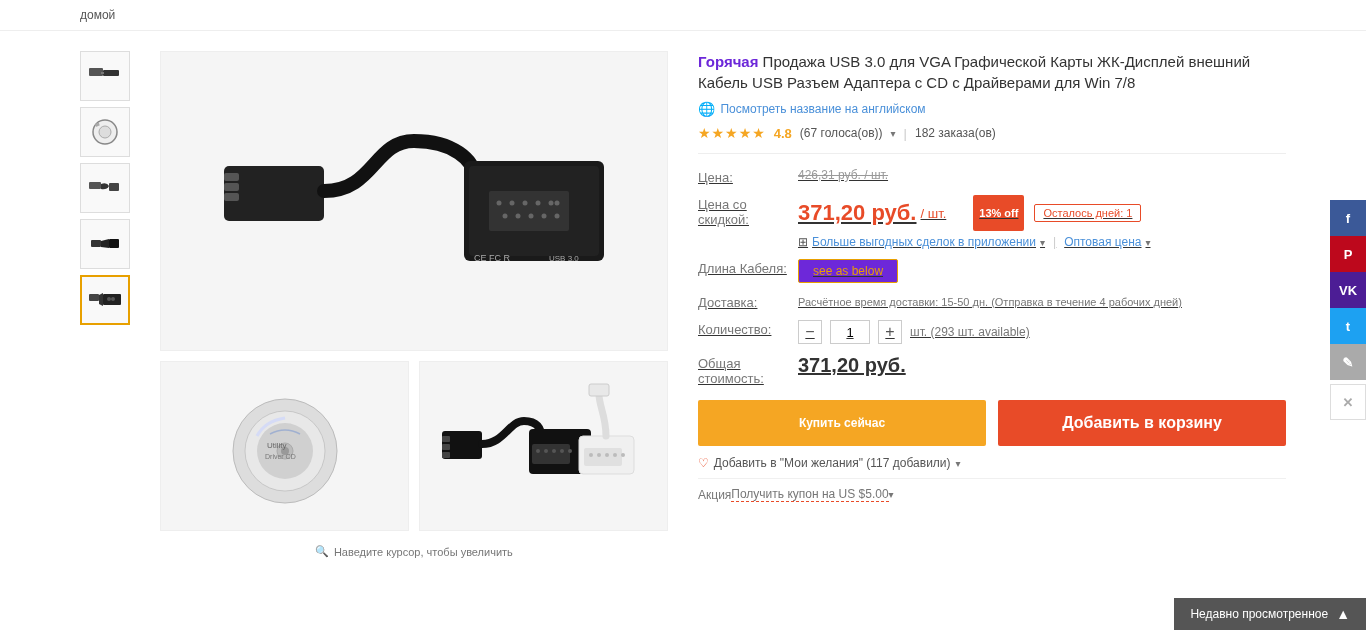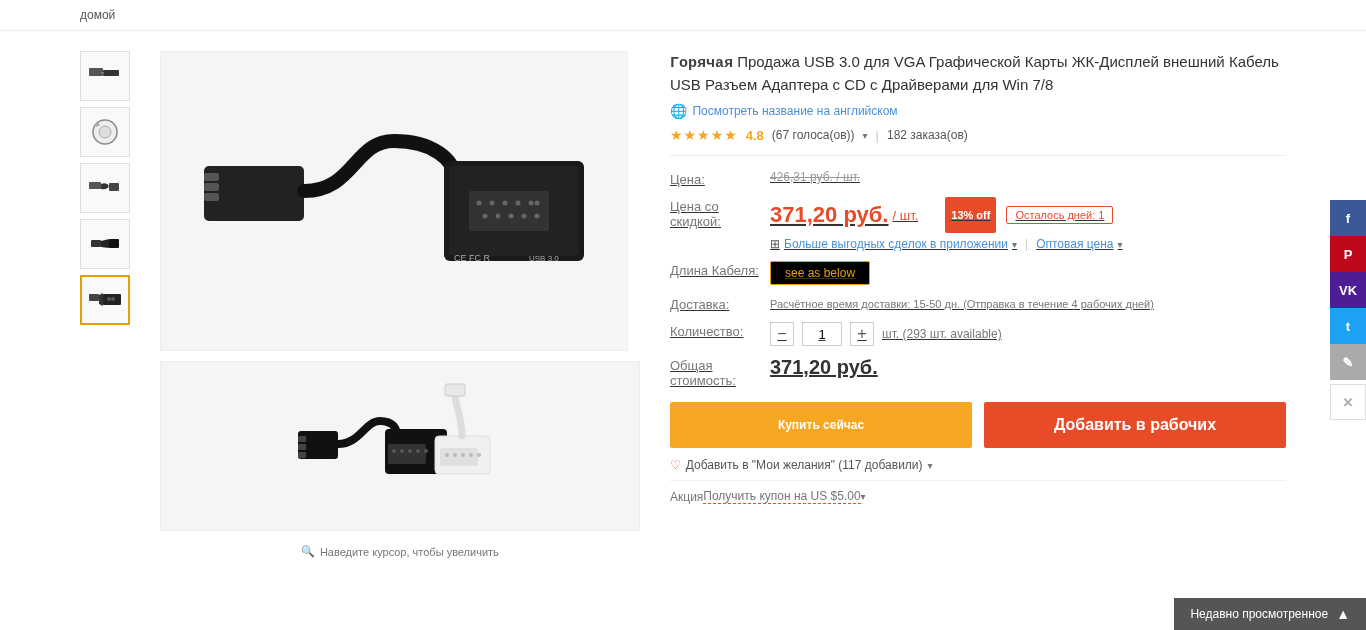--- a/index.html
+++ b/index.html
@@ -11,29 +11,29 @@
     .main-content { display: flex; padding: 20px 80px; gap: 30px; }
 
     
     .thumbnails { display: flex; flex-direction: column; gap: 6px; width: 50px; }
     .thumb { width: 50px; height: 50px; border: 1px solid #ddd; display: flex; align-items: center; justify-content: center; cursor: pointer; background: #f9f9f9; }
     .thumb.active { border: 2px solid #e8a000; }
     .thumb svg { width: 36px; height: 36px; }
 
     
     .main-image-container { flex: 0 0 480px; display: flex; flex-direction: column; gap: 10px; }
-    .main-image { width: 468px; height: 300px; display: flex; align-items: center; justify-content: center; background: #f5f5f5; border: 1px solid #eee; }
+    .main-image { width: 508px; height: 300px; display: flex; align-items: center; justify-content: center; background: #f5f5f5; border: 1px solid #eee; }
     .sub-images { display: flex; gap: 10px; }
     .sub-image { flex: 1; height: 170px; display: flex; align-items: center; justify-content: center; background: #f5f5f5; border: 1px solid #eee; }
     .magnify-hint { text-align: center; font-size: 11px; color: #777; margin-top: 4px; display: flex; align-items: center; justify-content: center; gap: 5px; }
 
     
     .product-info { flex: 1; }
     .product-title { font-size: 15px; color: #333; line-height: 1.4; margin-bottom: 8px; }
-    .product-title .hot-label { color: #404040; font-weight: bold; font-family: Liberation Mono, monospace; }
+    .product-title .hot-label { color: #6d28d9; font-weight: bold; }
     .translate-link { display: flex; align-items: center; gap: 5px; color: #4a90d9; font-size: 12px; margin-bottom: 8px; cursor: pointer; }
     .translate-icon { color: #4a90d9; font-size: 14px; }
 
     .rating-row { display: flex; align-items: center; gap: 8px; margin-bottom: 14px; padding-bottom: 12px; border-bottom: 1px solid #eee; }
     .stars { color: #f5a623; font-size: 14px; letter-spacing: 1px; }
     .rating-num { color: #f5a623; font-weight: bold; font-size: 13px; }
     .rating-count { color: #555; font-size: 12px; }
     .orders-count { color: #555; font-size: 12px; }
     .separator { color: #ccc; }
 
@@ -48,21 +48,21 @@
     .days-left-badge { background: #fff; border: 1px solid #e84b28; color: #e84b28; font-size: 11px; padding: 2px 8px; border-radius: 2px; margin-left: 6px; }
 
     .price-sale-row { display: flex; align-items: center; gap: 4px; flex-wrap: wrap; }
 
     .deals-row { display: flex; align-items: center; gap: 4px; font-size: 12px; color: #555; margin-top: 4px; }
     .deals-link { color: #4a90d9; cursor: pointer; }
     .dropdown-arrow { font-size: 10px; color: #777; }
     .wholesale-link { color: #4a90d9; cursor: pointer; }
     .pipe { color: #ccc; margin: 0 4px; }
 
-    .option-btn { border: 1px solid #e8a000; color: #e8a000; padding: 4px 14px; font-size: 12px; background: #000000; cursor: pointer; border-radius: 2px; display: inline-block; }
+    .option-btn { border: 1px solid #e8a000; color: #e8a000; padding: 4px 14px; font-size: 12px; background: #6d28d9; cursor: pointer; border-radius: 2px; display: inline-block; }
 
     .delivery-info { font-size: 13px; }
     .delivery-time { color: #777; font-size: 11px; margin-top: 3px; }
 
     .qty-row { display: flex; align-items: center; gap: 8px; }
     .qty-btn { width: 24px; height: 24px; border: 1px solid #ccc; background: #fff; cursor: pointer; display: flex; align-items: center; justify-content: center; font-size: 16px; color: #555; }
     .qty-input { width: 40px; height: 24px; border: 1px solid #ccc; text-align: center; font-size: 13px; }
     .qty-stock { color: #777; font-size: 12px; }
 
     .total-price { font-size: 20px; font-weight: bold; color: #333; }
@@ -169,20 +169,36 @@
         <circle cx="363" cy="155" r="2.5" fill="#666"></circle>
 
         <text x="280" y="200" font-size="9" fill="#aaa">CE FC R</text>
 
         <text x="355" y="200" font-size="8" fill="#aaa">USB 3.0</text>
       </svg>
     </div>
 
     <div class="sub-images">
 
+      <div class="sub-image">
+        <svg width="140" height="140" viewBox="0 0 140 140" fill="none" xmlns="http://www.w3.org/2000/svg">
+          <rect width="140" height="140" fill="#f5f5f5"></rect>
+          <circle cx="70" cy="75" r="52" fill="#ddd" stroke="#bbb" stroke-width="1"></circle>
+          <circle cx="70" cy="75" r="40" fill="#e8e8e8" stroke="#aaa" stroke-width="0.5"></circle>
+          <circle cx="70" cy="75" r="28" fill="#d0d0d0"></circle>
+          <circle cx="70" cy="75" r="8" fill="#bbb" stroke="#aaa" stroke-width="1"></circle>
+          <circle cx="70" cy="75" r="4" fill="#999"></circle>
+
+          <path d="M55 58 Q70 50 85 58" stroke="#a0b0d0" stroke-width="1.5" fill="none"></path>
+          <text x="52" y="72" font-size="8" fill="#666">Utility</text>
+          <text x="50" y="83" font-size="7" fill="#777">Driver CD</text>
+
+          <path d="M42 60 Q50 45 70 42" stroke="rgba(200,210,255,0.6)" stroke-width="3" fill="none"></path>
+        </svg>
+      </div>
 
       <div class="sub-image">
         <svg width="240" height="160" viewBox="0 0 240 160" fill="none" xmlns="http://www.w3.org/2000/svg">
           <rect width="240" height="160" fill="#f5f5f5"></rect>
 
           <rect x="18" y="65" width="40" height="28" rx="3" fill="#111"></rect>
           <rect x="18" y="70" width="8" height="6" rx="1" fill="#444"></rect>
           <rect x="18" y="78" width="8" height="6" rx="1" fill="#444"></rect>
           <rect x="18" y="86" width="8" height="6" rx="1" fill="#444"></rect>
 
@@ -283,21 +299,21 @@
       </div>
     </div>
 
     <div class="info-row">
       <span class="info-label">Общая стоимость:</span>
       <span class="total-price">371,20 руб.</span>
     </div>
 
     <div class="action-buttons">
       <button class="btn-buy">Купить сейчас</button>
-      <button class="btn-cart">Добавить в рабочих</button>
+      <button class="btn-cart">Добавить в корзину</button>
     </div>
 
     <div class="wishlist-row">
       <span class="heart-icon">♡</span>
       <span>Добавить в "Мои желания" (117 добавили)</span>
       <span class="dropdown-arrow">▾</span>
     </div>
 
     <div class="promo-row">
       <span>Акция</span>

